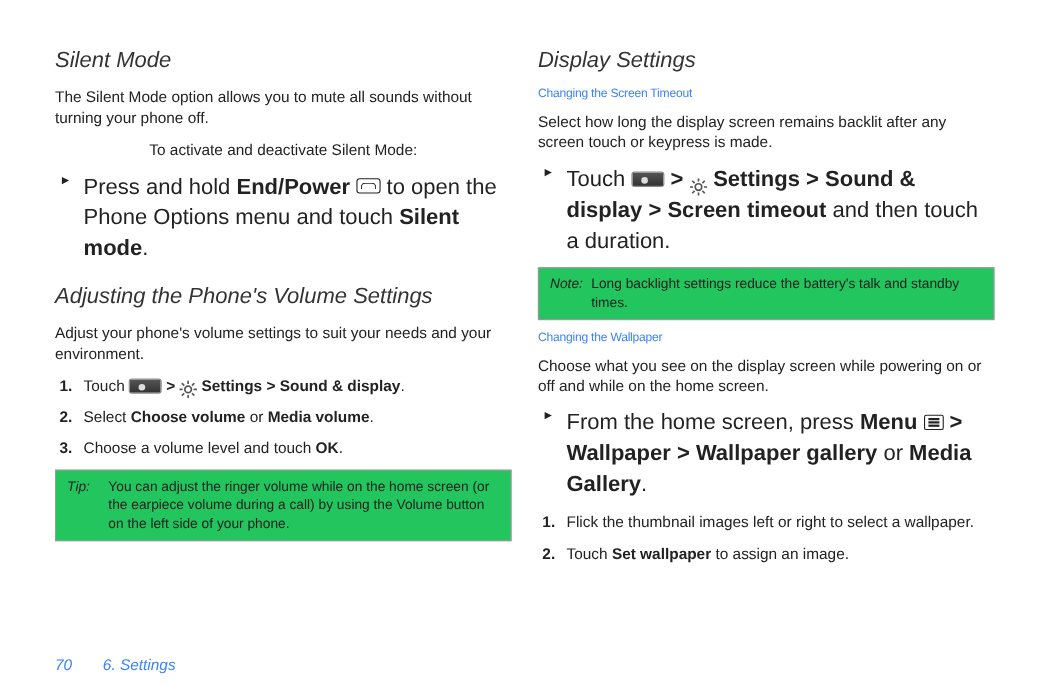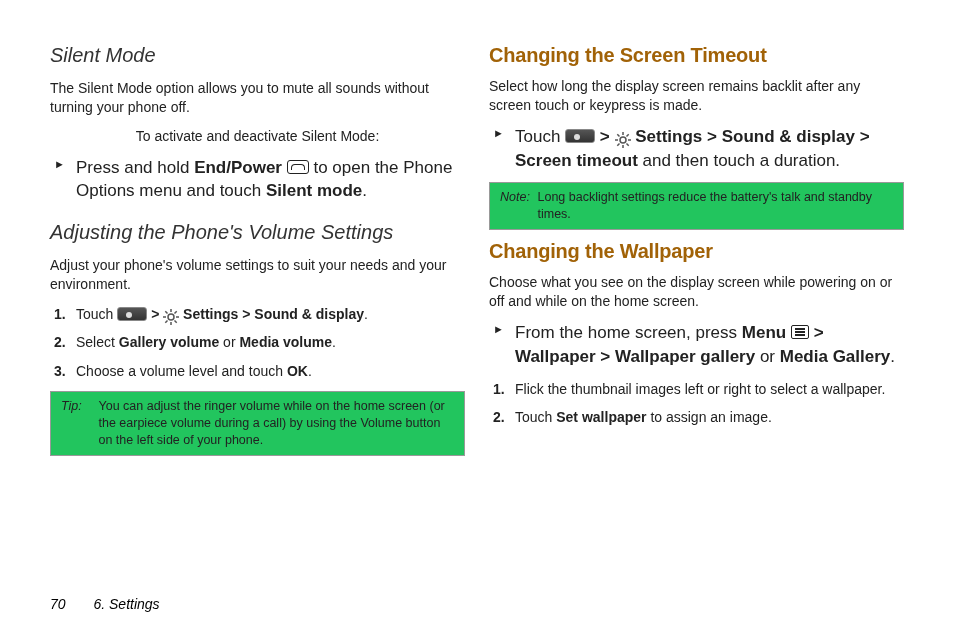--- a/index.html
+++ b/index.html
@@ -24,23 +24,23 @@
   h2.section {
     font-style: italic;
     font-weight: normal;
     font-size: 20px;
     color: #333;
     margin-bottom: 12px;
     margin-top: 4px;
   }
   h2.section.mt { margin-top: 18px; }
   h3.subsection {
-    font-weight: bold;
-    font-size: 20px;
-    color: #a16207;
+    font-weight: normal;
+    font-size: 11px;
+    color: #3b82f6;
     margin-bottom: 10px;
     margin-top: 4px;
     letter-spacing: -0.2px;
   }
   h3.subsection.mt { }
   p.body {
     font-size: 14px;
     line-height: 1.35;
     margin-bottom: 10px;
   }
@@ -51,21 +51,21 @@
     text-align: center;
   }
   .bold { font-weight: bold; }
   .arrow-list {
     list-style: none;
     padding-left: 26px;
     margin-bottom: 10px;
   }
   .arrow-list > li {
     position: relative;
-    font-size: 17px;
+    font-size: 20px;
     line-height: 1.4;
     margin-bottom: 6px;
   }
   .arrow-list > li::before {
     content: "►";
     position: absolute;
     left: -22px;
     top: 1px;
     font-size: 11px;
     color: #222;
@@ -158,21 +158,21 @@
     left:3px; top:2px; right:3px; height:1.5px;
     background:#222;
     box-shadow: 0 3px 0 #222, 0 6px 0 #222;
   }
   .footer {
     position: absolute;
     bottom: 24px;
     left: 50px;
     font-style: italic;
     font-size: 14px;
-    color: #000000;
+    color: #3b82f6;
   }
   .footer .pnum { margin-right: 24px; }
 </style>
 </head>
 <body>
 
 <div class="columns">
 
   <div class="col">
 
@@ -208,36 +208,37 @@
                 <line x1="2.3" y1="13.7" x2="4.5" y2="11.5"></line>
                 <line x1="11.5" y1="4.5" x2="13.7" y2="2.3"></line>
               </g>
             </svg>
         </span>
         <span class="bold">Settings</span>
         <span class="gt">&gt;</span>
         <span class="bold">Sound &amp; display</span><span>.</span>
       </li>
       <li>
-        <span>Select </span><span class="bold">Gallery volume</span><span> or </span><span class="bold">Media volume</span><span>.</span>
+        <span>Select </span><span class="bold">Choose volume</span><span> or </span><span class="bold">Media volume</span><span>.</span>
       </li>
       <li>
         <span>Choose a volume level and touch </span><span class="bold">OK</span><span>.</span>
       </li>
     </ol>
 
     <div class="note-box">
       <span class="label">Tip:</span>
       <span class="txt">You can adjust the ringer volume while on the home screen (or the earpiece volume during a call) by using the Volume button on the left side of your phone.</span>
     </div>
 
   </div>
 
   <div class="col">
 
+    <h2 class="section">Display Settings</h2>
 
     <h3 class="subsection">Changing the Screen Timeout</h3>
     <p class="body">Select how long the display screen remains backlit after any screen touch or keypress is made.</p>
 
     <ul class="arrow-list">
       <li>
         <span>Touch </span>
         <span class="icon icon-slider"></span>
         <span class="gt">&gt;</span>
         <span class="icon icon-gear">

